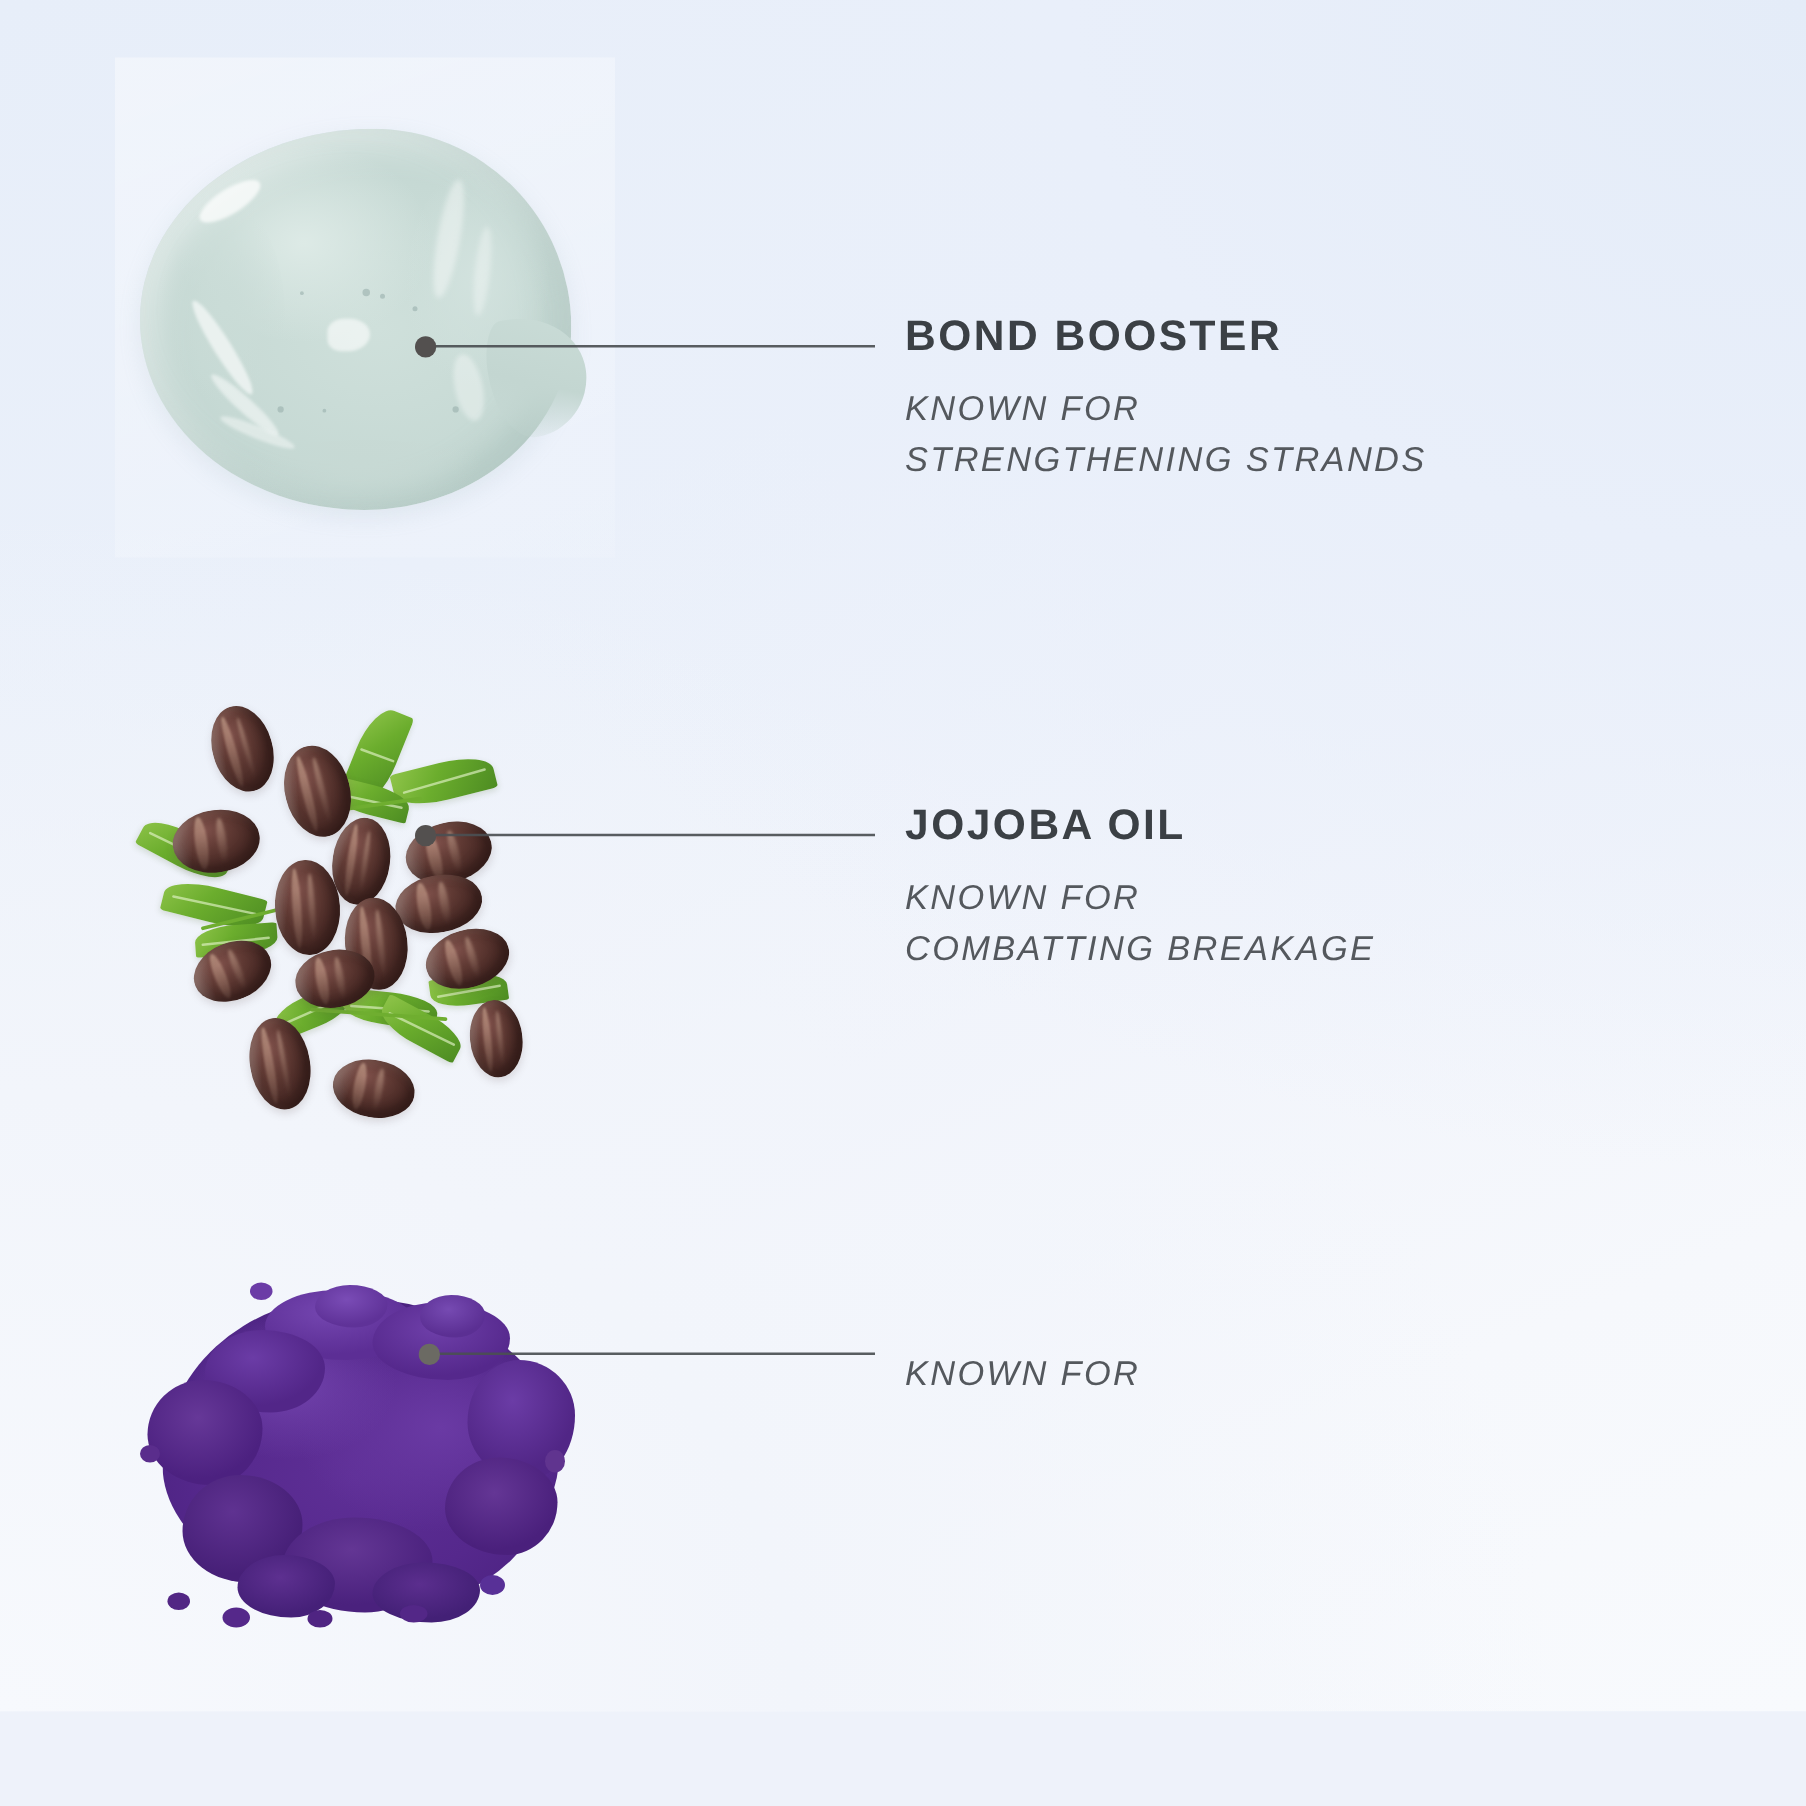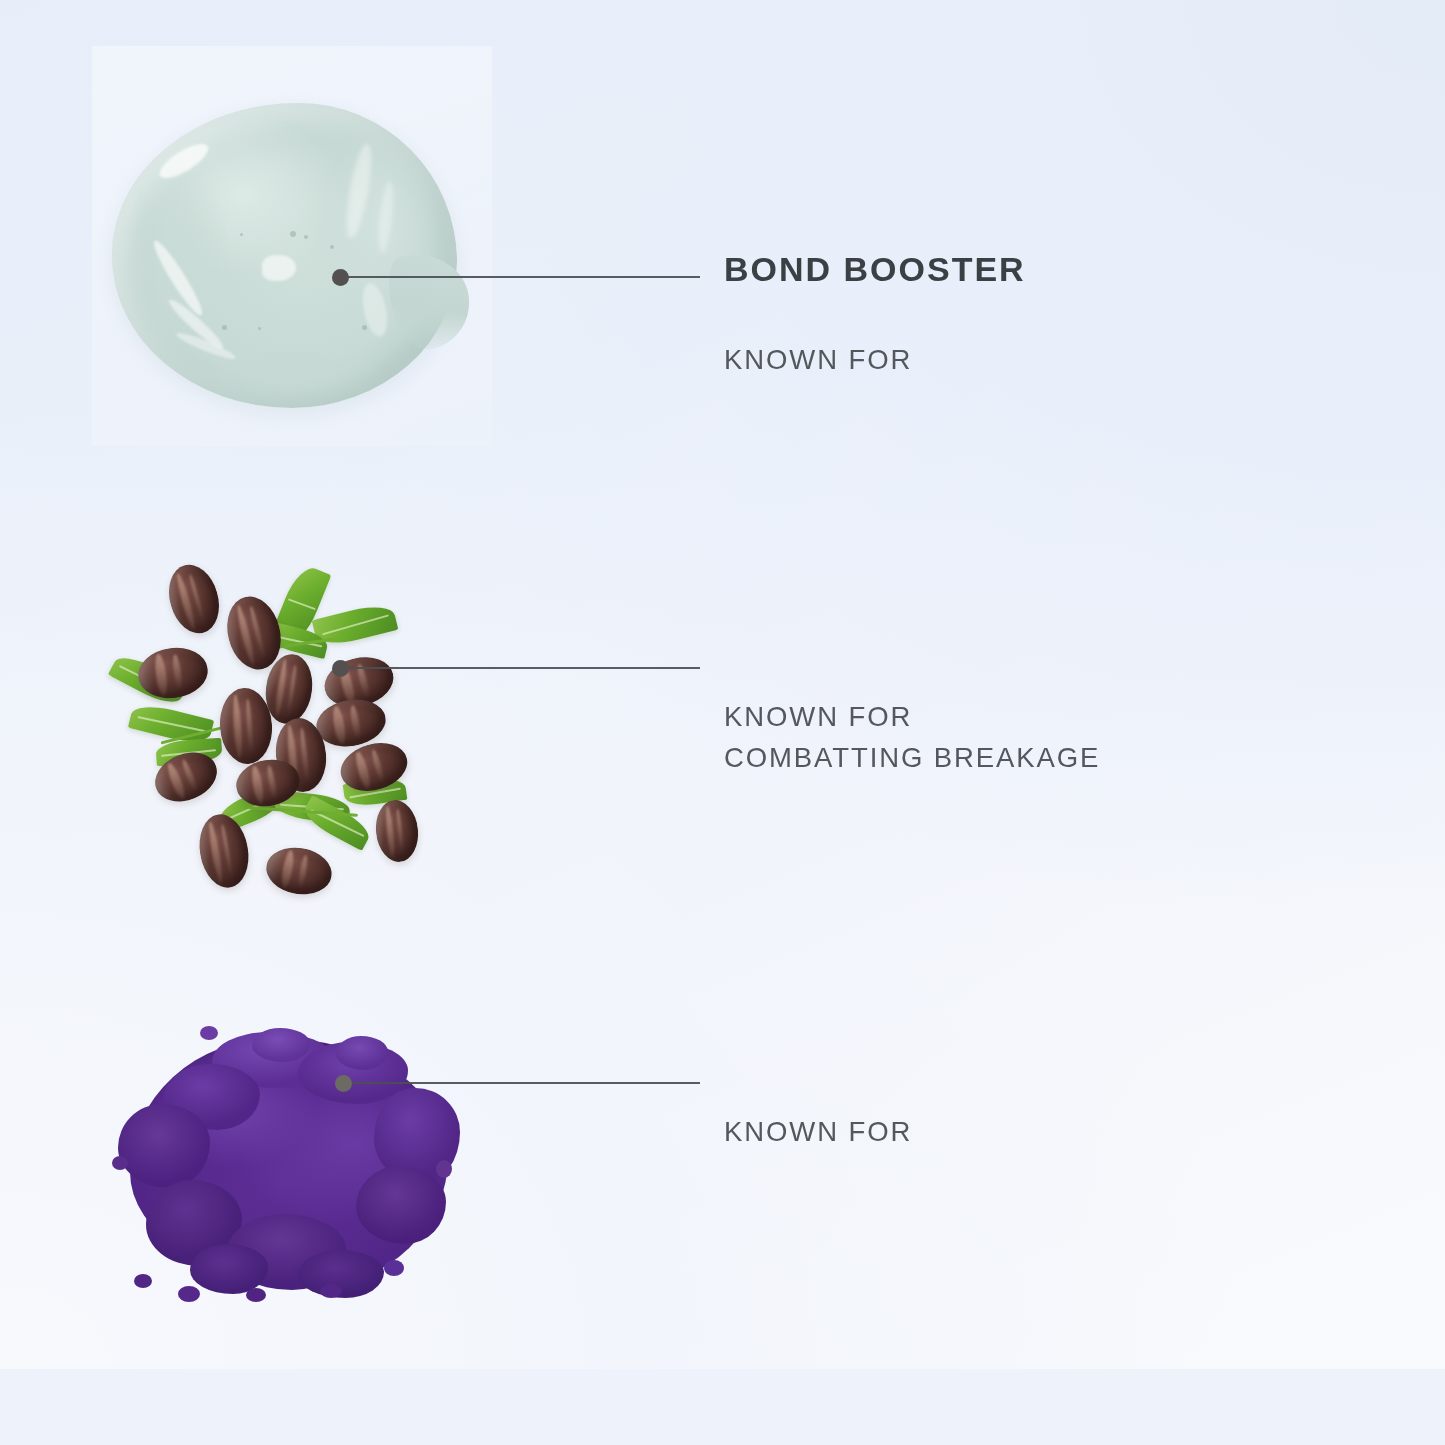--- a/index.html
+++ b/index.html
@@ -34,21 +34,21 @@
     position:absolute; left:0; top:2px; width:17px; height:17px;
     border-radius:50%; background:#53504f;
   }
 
   
   .txt { position:absolute; left:724px; }
   .txt h2 {
     font-size:34px; font-weight:bold; letter-spacing:2.0px;
     color:#3b4045; line-height:1; white-space:nowrap;
   }
-  .txt .desc { margin-top:53px; }
+  .txt .desc { margin-top:20px;font-style:italic; }
   .txt .desc div {
     font-size:27.5px; font-weight:400; letter-spacing:1.9px;
     color:#54585d; line-height:1.50; white-space:nowrap;
   }
 
   
   .gel-wrap { position:absolute; left:112px; top:103px; width:345px; height:305px; }
   .gel-base {
     position:absolute; inset:0;
     background:
@@ -174,20 +174,21 @@
 
   <div class="connector" style="left:332px; top:267px; width:376px;">
     <div class="line" style="width:360px;"></div>
     <div class="dot"></div>
   </div>
 
   <div class="txt" style="top:252px;">
     <h2>BOND BOOSTER</h2>
     <div class="desc">
       <div>KNOWN FOR</div>
+      <div>STRENGTHENING STRANDS</div>
     </div>
   </div>
 
   <div class="jojoba-wrap">
 
     <div class="leaf" style="left:176px;top:8px;width:34px;height:78px;transform:rotate(22deg);"></div>
     <div class="leaf" style="left:206px;top:52px;width:82px;height:30px;transform:rotate(-14deg);border-radius:6% 50% 6% 50%;"></div>
     <div class="leaf" style="left:158px;top:70px;width:62px;height:24px;transform:rotate(14deg);border-radius:6% 50% 6% 50%;"></div>
     <div class="stem" style="left:160px;top:84px;width:70px;height:3px;transform:rotate(-8deg);"></div>
 
@@ -217,20 +218,21 @@
     <div class="seed" style="left:158px;top:290px;width:66px;height:46px;transform:rotate(10deg);"></div>
     <div class="seed" style="left:268px;top:242px;width:42px;height:62px;transform:rotate(-6deg);"></div>
   </div>
 
   <div class="connector" style="left:332px; top:658px; width:376px;">
     <div class="line" style="width:360px;"></div>
     <div class="dot"></div>
   </div>
 
   <div class="txt" style="top:643px;">
+    <h2>JOJOBA OIL</h2>
     <div class="desc">
       <div>KNOWN FOR</div>
       <div>COMBATTING BREAKAGE</div>
     </div>
   </div>
 
   <div class="powder-wrap">
     <div class="powder-body"></div>
     <div class="clump" style="left:82px;top:-6px;width:120px;height:56px;background:radial-gradient(60% 60% at 42% 32%,#7446b0,#5c2e95);"></div>
     <div class="clump" style="left:168px;top:4px;width:110px;height:62px;background:radial-gradient(60% 60% at 46% 34%,#6e3fa9,#55288c);"></div>

